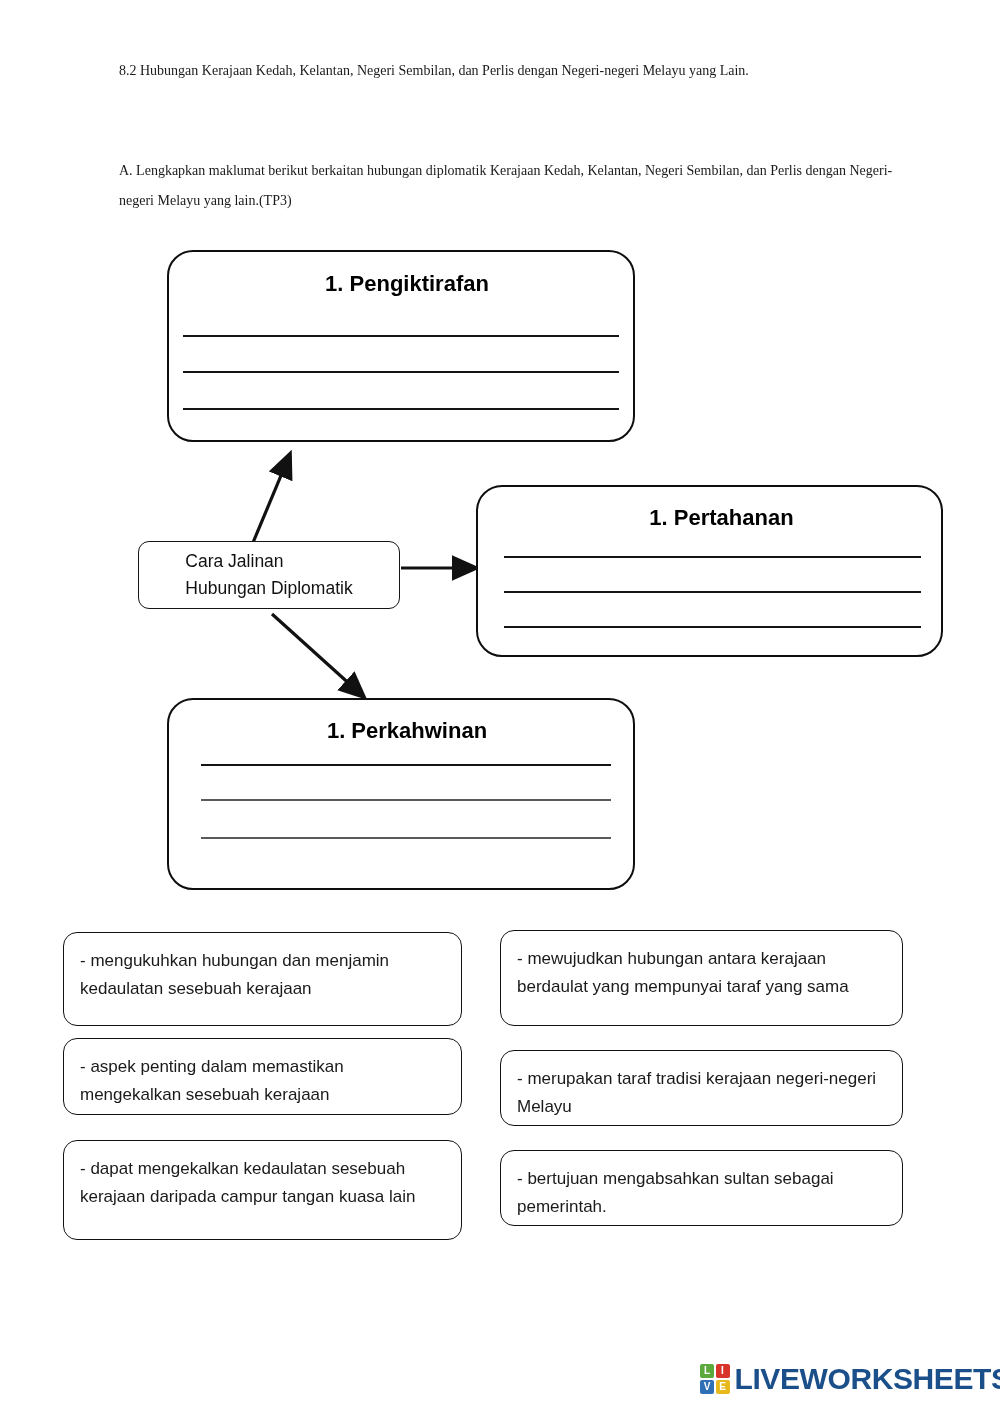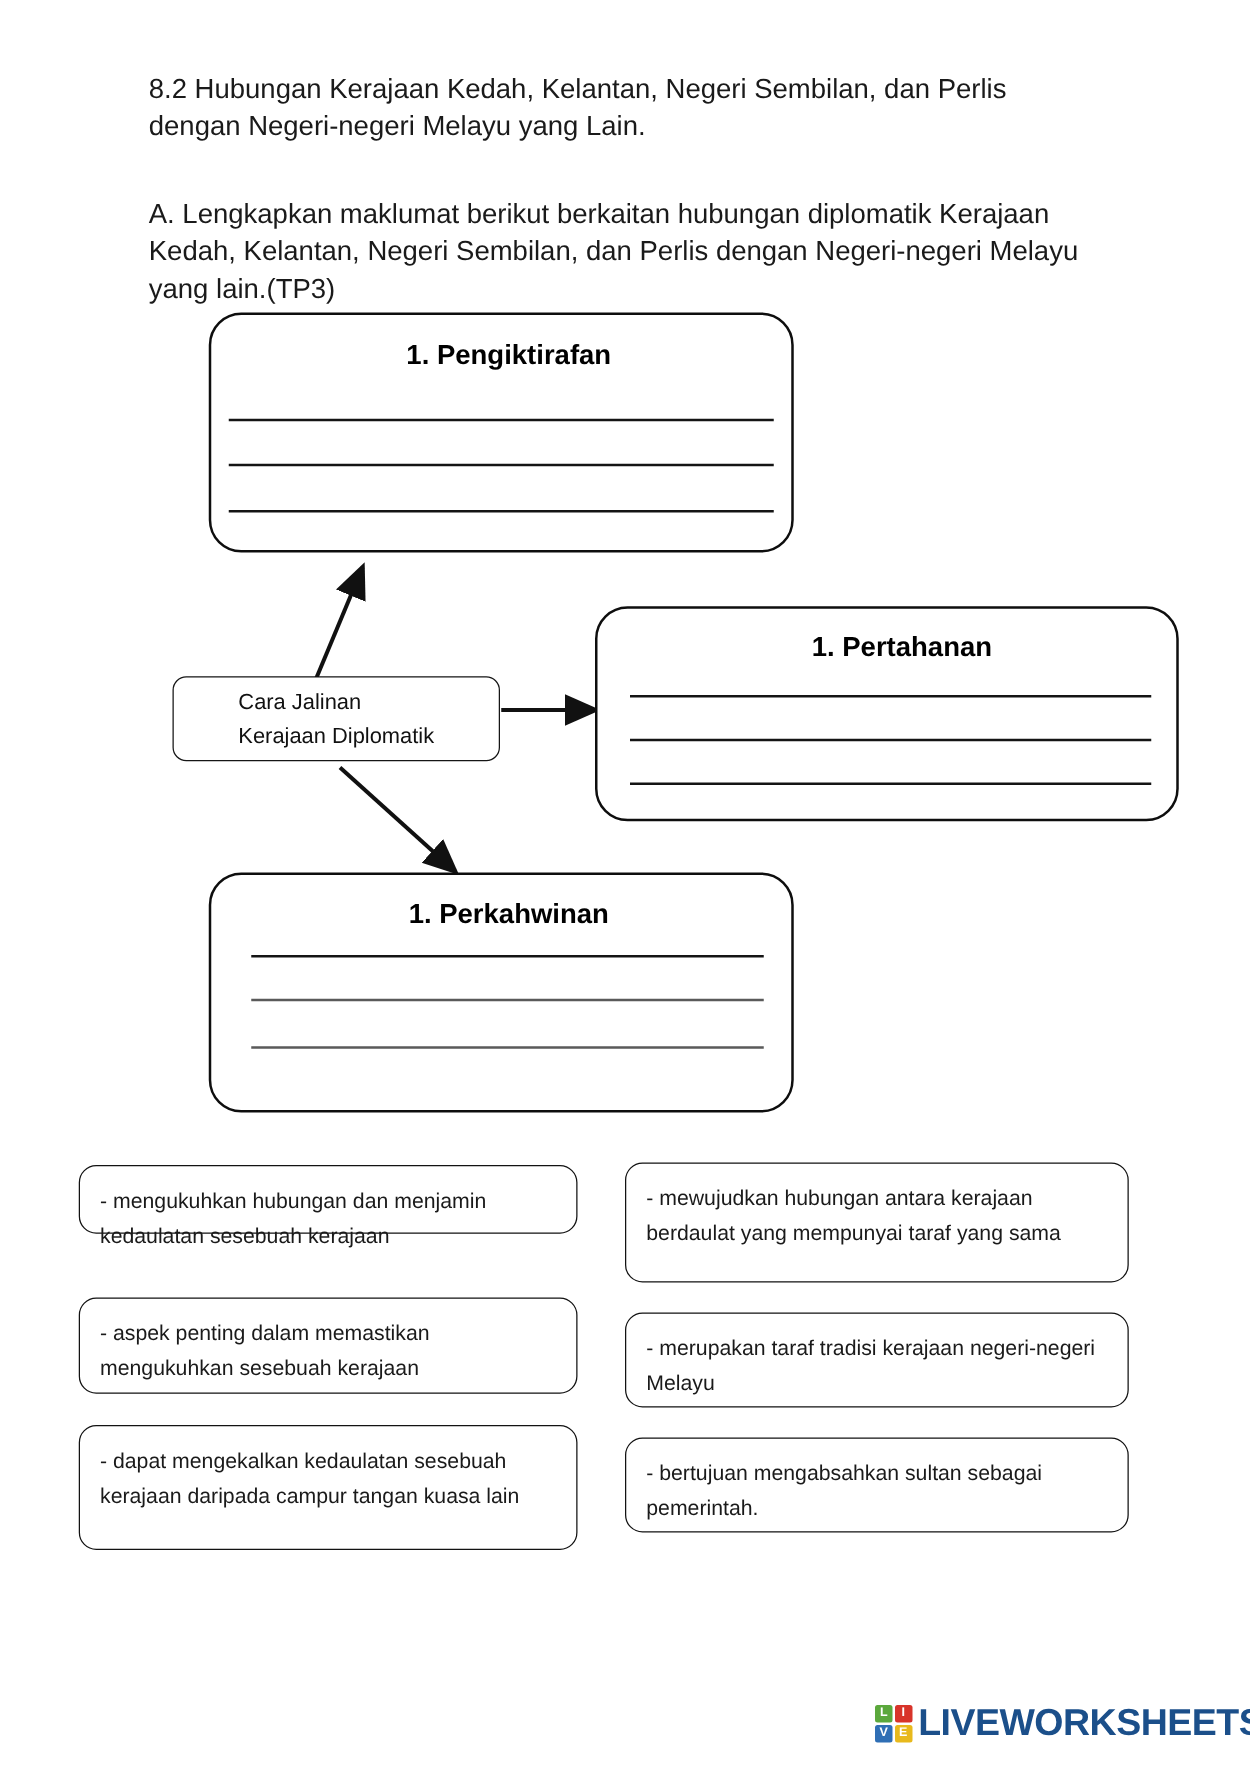--- a/index.html
+++ b/index.html
@@ -16,24 +16,25 @@
     position: relative;
     width: 1000px;
     height: 1413px;
     background: #ffffff;
     overflow: hidden;
   }
 
   
   .intro {
     position: absolute;
-    font-size: 22px;
+    font-size: 14px;
     line-height: 30px;
     color: #1a1a1a;
     white-space: pre-wrap;
+    font-family: Liberation Serif, serif;
   }
   #intro-heading { left: 119px; top: 56px; width: 760px; }
   #intro-instruction { left: 119px; top: 156px; width: 780px; }
 
   
   .node-box {
     position: absolute;
     box-sizing: border-box;
     border: 2.2px solid #0e0e0e;
     border-radius: 26px;
@@ -178,30 +179,30 @@
   <div class="node-box" id="node-perkahwinan" style="left:167px; top:698px; width:468px; height:192px;">
     <div class="node-title" style="top:18px;">1. Perkahwinan</div>
     <div class="answer-line" style="left:32px; right:22px; top:64px;"></div>
     <div class="answer-line faint" style="left:32px; right:22px; top:99px;"></div>
     <div class="answer-line faint" style="left:32px; right:22px; top:137px;"></div>
   </div>
 
   <div id="center-node">
     <div class="label">
       <span>Cara Jalinan</span><br>
-      <span>Kerajaan Diplomatik</span>
+      <span>Hubungan Diplomatik</span>
     </div>
   </div>
 
-  <div class="option-box" style="left:63px; top:932px; width:399px; height:55px;">
+  <div class="option-box" style="left:63px; top:932px; width:399px; height:94px;">
     <div class="option-text">- mengukuhkan hubungan dan menjamin kedaulatan sesebuah kerajaan</div>
   </div>
 
   <div class="option-box" style="left:63px; top:1038px; width:399px; height:77px;">
-    <div class="option-text">- aspek penting dalam memastikan mengukuhkan sesebuah kerajaan</div>
+    <div class="option-text">- aspek penting dalam memastikan mengekalkan sesebuah kerajaan</div>
   </div>
 
   <div class="option-box" style="left:63px; top:1140px; width:399px; height:100px;">
     <div class="option-text">- dapat mengekalkan kedaulatan sesebuah kerajaan daripada campur tangan kuasa lain</div>
   </div>
 
   <div class="option-box" style="left:500px; top:930px; width:403px; height:96px;">
     <div class="option-text">- mewujudkan hubungan antara kerajaan berdaulat yang mempunyai taraf yang sama</div>
   </div>
 

